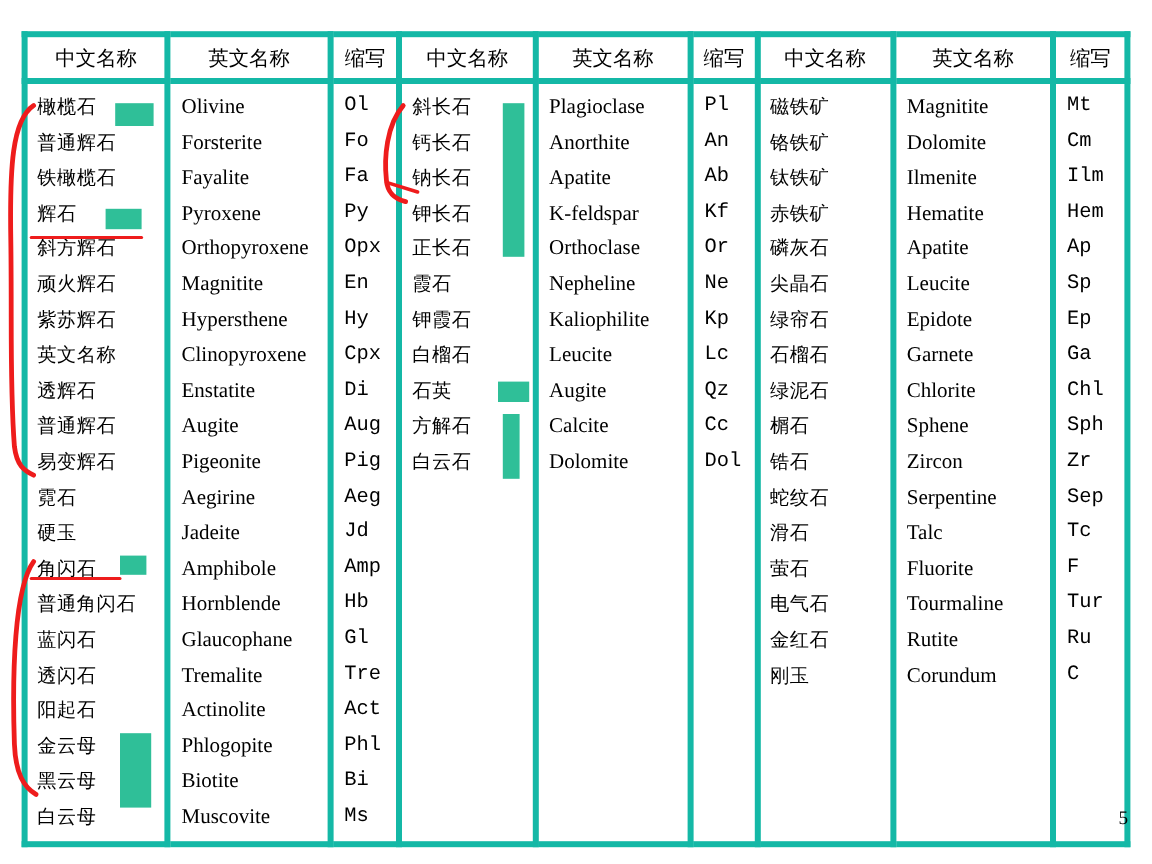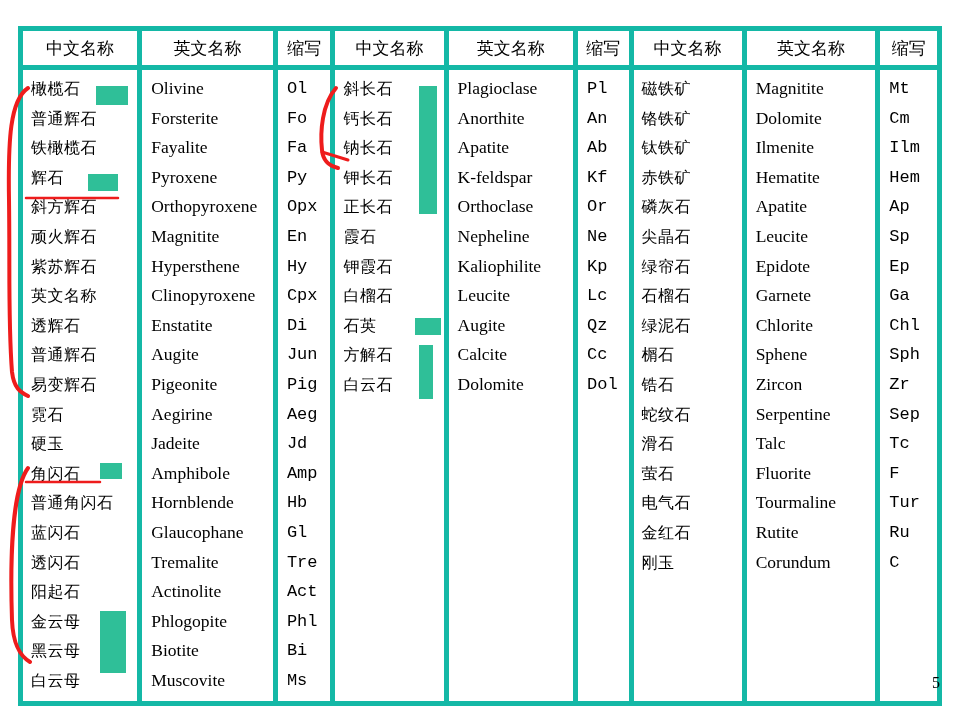--- a/index.html
+++ b/index.html
@@ -187,21 +187,21 @@
           <ul class="cell-list ab-col">
             <li>Ol</li>
             <li>Fo</li>
             <li>Fa</li>
             <li>Py</li>
             <li>Opx</li>
             <li>En</li>
             <li>Hy</li>
             <li>Cpx</li>
             <li>Di</li>
-            <li>Jun</li>
+            <li>Aug</li>
             <li>Pig</li>
             <li>Aeg</li>
             <li>Jd</li>
             <li>Amp</li>
             <li>Hb</li>
             <li>Gl</li>
             <li>Tre</li>
             <li>Act</li>
             <li>Phl</li>
             <li>Bi</li>

